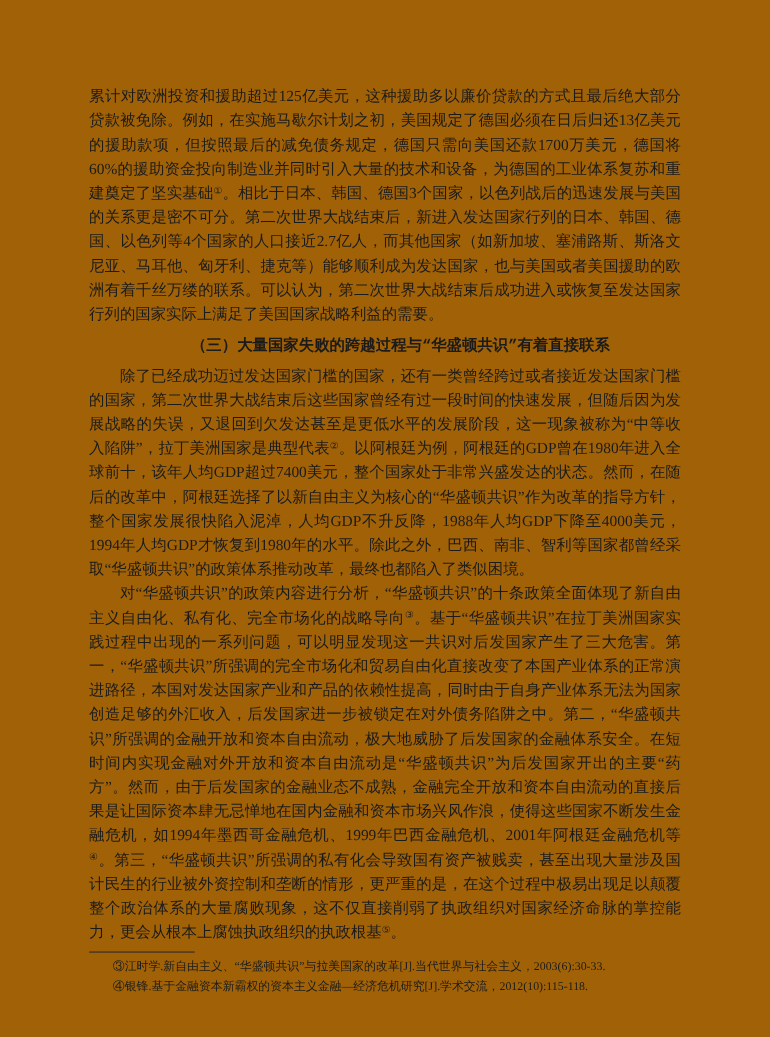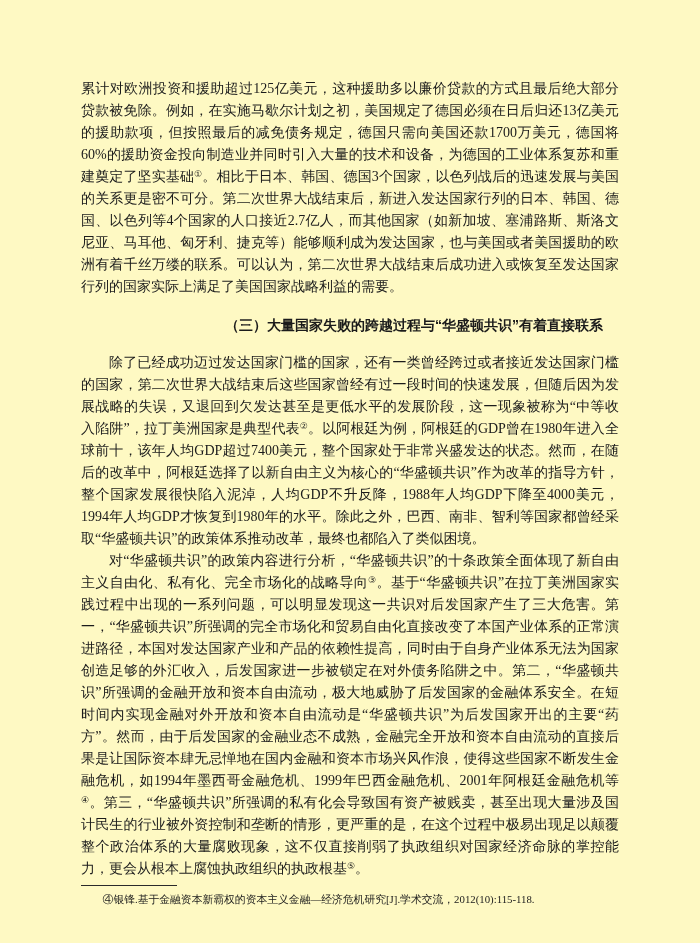--- a/index.html
+++ b/index.html
@@ -1,46 +1,46 @@
 <!DOCTYPE html>
 <html><head>
 <meta charset="utf-8">
 <style>
   html, body { margin: 0; padding: 0; background: #ffffff; }
   .page {
     position: relative;
     width: 700px;
     height: 943px;
-    background: #fef9c3;
+    background: #a16207;
     overflow: hidden;
     font-family: "Liberation Serif", "DejaVu Serif", serif;
     color: #1b1b1b;
   }
   .text-block {
     position: absolute;
     left: 81px;
     top: 78px;
     width: 538px;
   }
   .body-para {
     margin: 0;
     font-size: 14px;
     line-height: 22px;
     text-align: justify;
     text-indent: 2em;
   }
   .body-para.no-indent { text-indent: 0; }
   .section-heading {
-    margin: 16px;
+    margin: 6px;
     font-size: 14px;
     line-height: 22px;
     font-weight: bold;
-    font-family: Liberation Sans, sans-serif;
+    font-family: Liberation Mono, monospace;
     text-indent: 2em;
-    text-align: right;
+    text-align: center;
   }
   sup.fn-ref {
     font-size: 9px;
     line-height: 0;
     vertical-align: 4px;
   }
   .footnote-rule {
     width: 96px;
     height: 0;
     border-top: 1px solid #2a2a2a;
@@ -75,18 +75,19 @@
 
     <h3 class="section-heading">（三）大量国家失败的跨越过程与“华盛顿共识”有着直接联系</h3>
 
     <p class="body-para">除了已经成功迈过发达国家门槛的国家，还有一类曾经跨过或者接近发达国家门槛的国家，第二次世界大战结束后这些国家曾经有过一段时间的快速发展，但随后因为发展战略的失误，又退回到欠发达甚至是更低水平的发展阶段，这一现象被称为“中等收入陷阱”，拉丁美洲国家是典型代表<sup class="fn-ref">②</sup>。以阿根廷为例，阿根廷的GDP曾在1980年进入全球前十，该年人均GDP超过7400美元，整个国家处于非常兴盛发达的状态。然而，在随后的改革中，阿根廷选择了以新自由主义为核心的“华盛顿共识”作为改革的指导方针，整个国家发展很快陷入泥淖，人均GDP不升反降，1988年人均GDP下降至4000美元，1994年人均GDP才恢复到1980年的水平。除此之外，巴西、南非、智利等国家都曾经采取“华盛顿共识”的政策体系推动改革，最终也都陷入了类似困境。</p>
 
     <p class="body-para">对“华盛顿共识”的政策内容进行分析，“华盛顿共识”的十条政策全面体现了新自由主义自由化、私有化、完全市场化的战略导向<sup class="fn-ref">③</sup>。基于“华盛顿共识”在拉丁美洲国家实践过程中出现的一系列问题，可以明显发现这一共识对后发国家产生了三大危害。第一，“华盛顿共识”所强调的完全市场化和贸易自由化直接改变了本国产业体系的正常演进路径，本国对发达国家产业和产品的依赖性提高，同时由于自身产业体系无法为国家创造足够的外汇收入，后发国家进一步被锁定在对外债务陷阱之中。第二，“华盛顿共识”所强调的金融开放和资本自由流动，极大地威胁了后发国家的金融体系安全。在短时间内实现金融对外开放和资本自由流动是“华盛顿共识”为后发国家开出的主要“药方”。然而，由于后发国家的金融业态不成熟，金融完全开放和资本自由流动的直接后果是让国际资本肆无忌惮地在国内金融和资本市场兴风作浪，使得这些国家不断发生金融危机，如1994年墨西哥金融危机、1999年巴西金融危机、2001年阿根廷金融危机等<sup class="fn-ref">④</sup>。第三，“华盛顿共识”所强调的私有化会导致国有资产被贱卖，甚至出现大量涉及国计民生的行业被外资控制和垄断的情形，更严重的是，在这个过程中极易出现足以颠覆整个政治体系的大量腐败现象，这不仅直接削弱了执政组织对国家经济命脉的掌控能力，更会从根本上腐蚀执政组织的执政根基<sup class="fn-ref">⑤</sup>。</p>
 
     <div class="footnote-rule"></div>
 
     <div>
+        <p class="footnote"><span>③</span><span>江时学.新自由主义、“华盛顿共识”与拉美国家的改革[J].当代世界与社会主义，2003(6):30-33.</span></p>
         <p class="footnote"><span>④</span><span>银锋.基于金融资本新霸权的资本主义金融—经济危机研究[J].学术交流，2012(10):115-118.</span></p>
       </div>
 
   </div>
 
 </div>
 
 </body></html>

